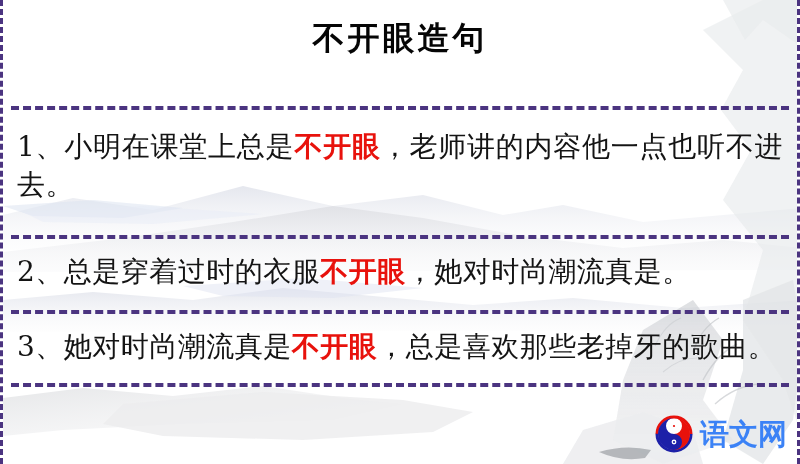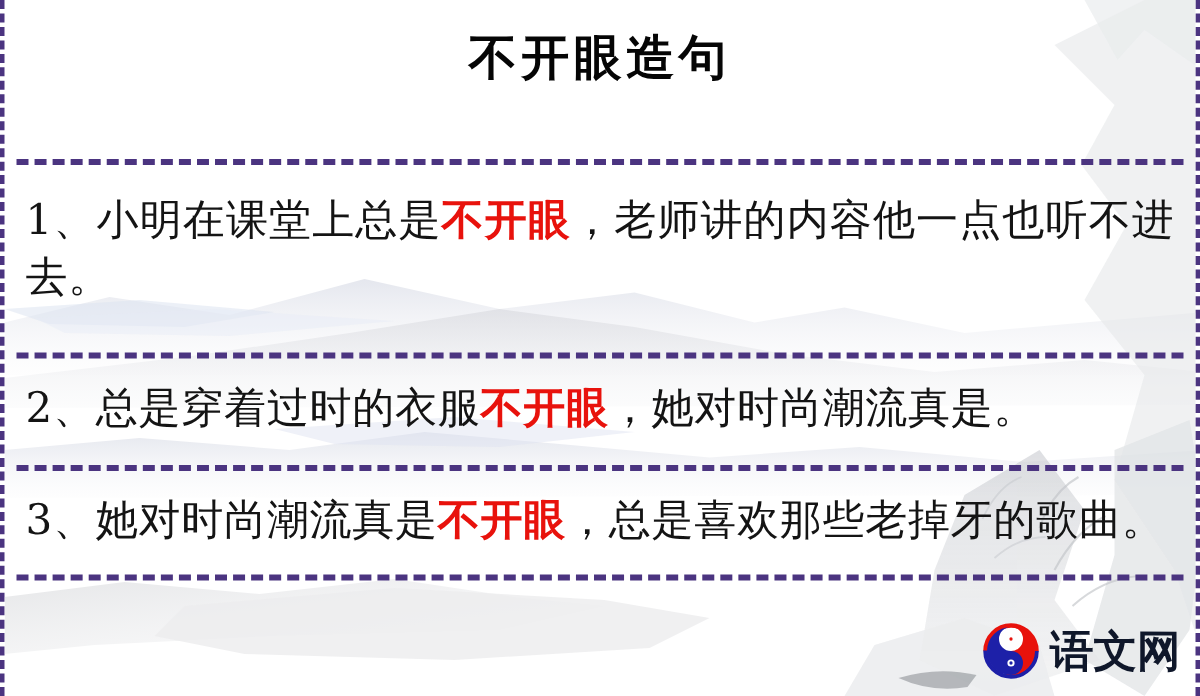--- a/index.html
+++ b/index.html
@@ -92,21 +92,21 @@
     display: flex;
     align-items: center;
     gap: 6px;
     z-index: 3;
   }
   .logo-mark { width: 40px; height: 40px; display: block; }
   .logo-text {
     font-family: "DejaVu Serif", "Liberation Serif", serif;
     font-size: 29px;
     font-weight: bold;
-    color: #0f172a;
+    color: #3b82f6;
     letter-spacing: 0px;
     line-height: 1;
   }
 </style>
 </head>
 <body>
 
 <div id="page">
 
   <div class="bg-layer">

